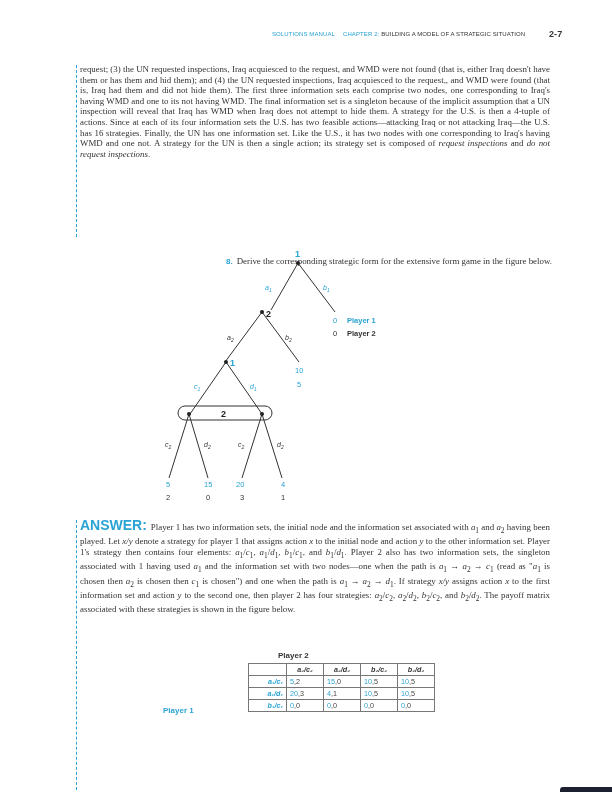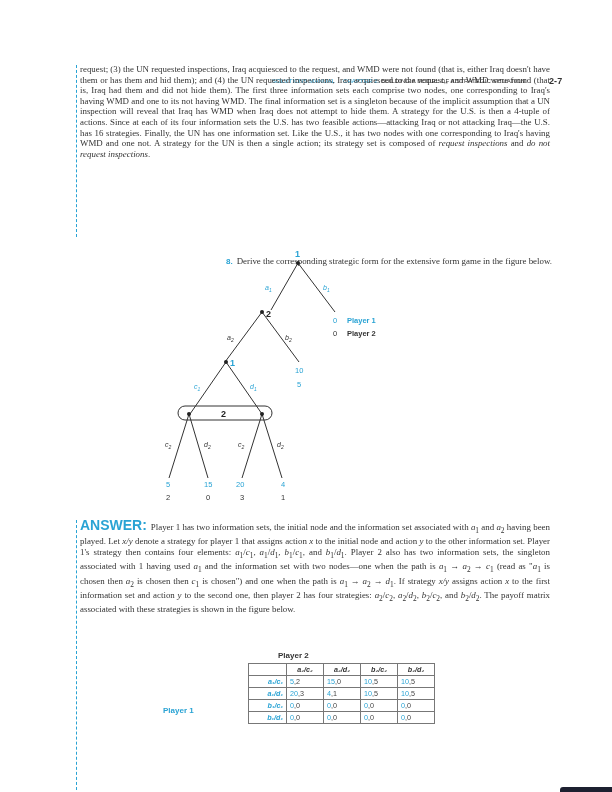--- a/index.html
+++ b/index.html
@@ -1,17 +1,17 @@
 <!DOCTYPE html>
 <html><head>
 <meta charset="utf-8">
 <style>
   html, body { margin: 0; padding: 0; background: #ffffff; }
   body { width: 612px; height: 792px; position: relative; overflow: hidden; font-family: "Liberation Serif", serif; color: #222; }
-  .header { position: absolute; top: 29px; left: 0; width: 612px; height: 12px; font-family: "Liberation Sans", sans-serif; font-size: 6px; letter-spacing: 0.1px; margin-top: 47px; }
+  .header { position: absolute; top: 29px; left: 0; width: 612px; height: 12px; font-family: "Liberation Sans", sans-serif; font-size: 6px; letter-spacing: 0.1px; }
   .header .sm { position: absolute; left: 272px; top: 2px; color: #29a3d4; }
   .header .ch { position: absolute; left: 343px; top: 2px; color: #29a3d4; }
   .header .ch b { color: #333; font-weight: normal; }
   .header .pg { position: absolute; left: 549px; top: 0px; font-size: 9px; color: #333; font-weight: bold; }
   .dash { position: absolute; left: 76px; border-left: 1px dashed #29a3d4; }
   .para { position: absolute; left: 86px; width: 282px; font-size: 8.6px; line-height: 10.3px; text-align: justify; color: #333; }
   .para i { font-style: italic; }
   .q8 { position: absolute; left: 72px; top: 251px; width: 312px; font-size: 8.6px; line-height: 10.3px; color: #333; }
   .q8 .num { color: #29a3d4; font-family: "Liberation Sans", sans-serif; font-weight: bold; font-size: 8px; margin-right: 4px; }
   .q8 .txt { display: inline; }
@@ -135,23 +135,16 @@
         <td class="cell"><span>10</span><span class="p2">,5</span></td>
         <td class="cell"><span>10</span><span class="p2">,5</span></td>
       </tr>
       <tr>
         <td class="rh">b₁/c₁</td>
         <td class="cell"><span>0</span><span class="p2">,0</span></td>
         <td class="cell"><span>0</span><span class="p2">,0</span></td>
         <td class="cell"><span>0</span><span class="p2">,0</span></td>
         <td class="cell"><span>0</span><span class="p2">,0</span></td>
       </tr>
-      <tr>
-        <td class="rh">b₁/d₁</td>
-        <td class="cell"><span>0</span><span class="p2">,0</span></td>
-        <td class="cell"><span>0</span><span class="p2">,0</span></td>
-        <td class="cell"><span>0</span><span class="p2">,0</span></td>
-        <td class="cell"><span>0</span><span class="p2">,0</span></td>
-      </tr>
     </tbody>
 </table>
 
 <div class="corner"></div>
 
 </body></html>

